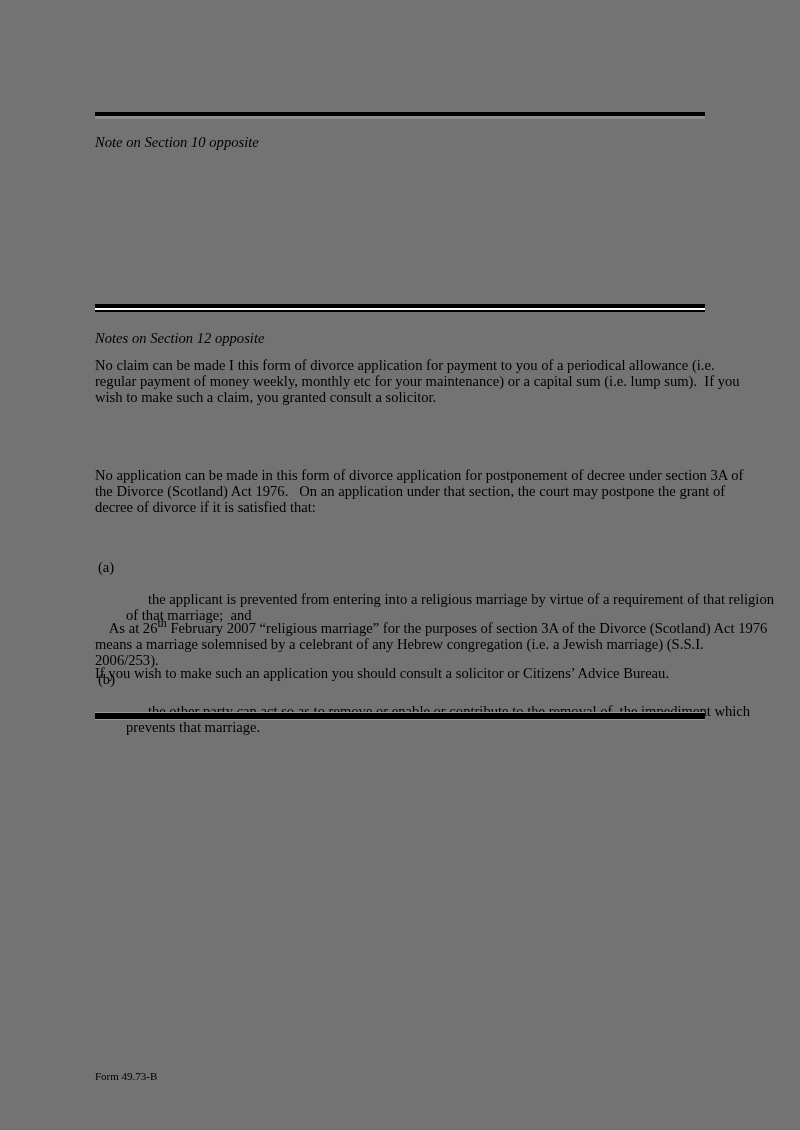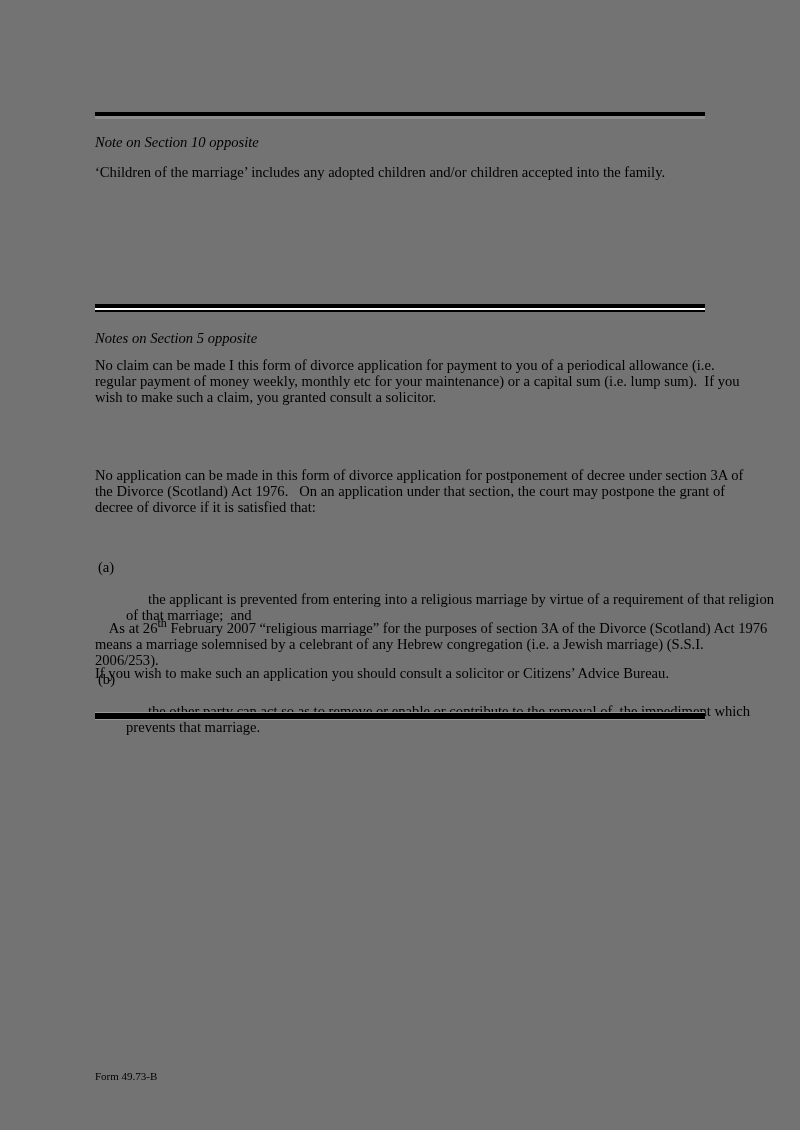--- a/index.html
+++ b/index.html
@@ -41,29 +41,28 @@
 
 <div class="page">
 
   <div class="rule rule-top" style="top:112px">
     <div class="bar bar-1"></div>
     <div class="bar bar-2"></div>
   </div>
 
   <div class="block italic" style="top:134px">Note on Section 10 opposite</div>
 
-  <div class="block" style="top:164px">‘Children of the marriage’ includes any adopted children and/or children accepted into the family.</div>
 
   <div class="rule rule-mid" style="top:304px">
     <div class="bar bar-1"></div>
     <div class="bar gap-1"></div>
     <div class="bar bar-2"></div>
   </div>
 
-  <div class="block italic" style="top:330px">Notes on Section 5 opposite</div>
+  <div class="block italic" style="top:330px">Notes on Section 12 opposite</div>
 
   <div class="block" style="top:357px">No claim can be made I this form of divorce application for payment to you of a periodical allowance (i.e.
 regular payment of money weekly, monthly etc for your maintenance) or a capital sum (i.e. lump sum).  If you
 wish to make such a claim, you granted consult a solicitor.</div>
 
 
   <div class="block" style="top:467px">No application can be made in this form of divorce application for postponement of decree under section 3A of
 the Divorce (Scotland) Act 1976.   On an application under that section, the court may postpone the grant of
 decree of divorce if it is satisfied that:</div>
 

